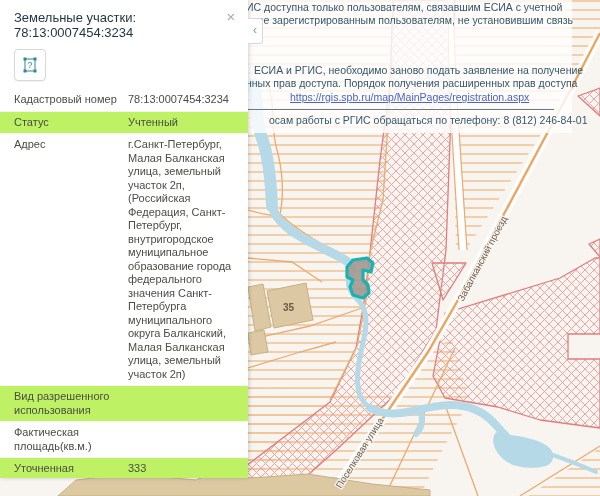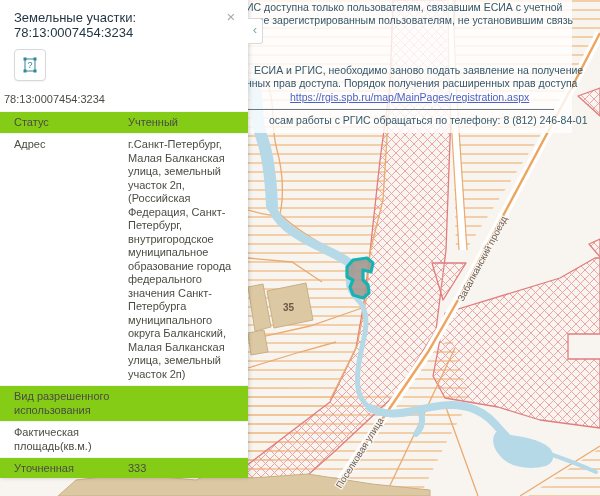--- a/index.html
+++ b/index.html
@@ -26,21 +26,21 @@
   .panel{position:absolute;left:0;top:0;width:248px;height:478px;background:#fff;
          box-shadow:1px 0 4px rgba(0,0,0,0.18);z-index:5;overflow:hidden;}
   .panel-title{padding:10px 30px 0 14px;font-size:13px;font-weight:normal;color:#1f3340;}
   .panel-close{position:absolute;right:9px;top:9px;width:16px;height:16px;color:#a9a9a9;
                font-size:15px;line-height:15px;text-align:center;cursor:pointer;}
   .tool-btn{margin:9px 0 8px 14px;width:30px;height:30px;border:1px solid #d8d8d8;
             border-radius:4px;background:#fff;display:flex;align-items:center;
             justify-content:center;cursor:pointer;box-shadow:0 1px 1px rgba(0,0,0,0.05);}
   .rows{margin-top:2px;}
   .prow{display:flex;padding:4px 0;border-bottom:1px solid #f3f3f1;}
-  .prow.alt{background:#84cc16;justify-content:space-between;}
+  .prow.alt{background:#bef264;justify-content:space-between;}
   .plabel{width:110px;padding-left:14px;flex:none;font-size:11px;line-height:13.5px;
           color:#4c4c44;}
   .pvalue{flex:1;padding:0 8px 0 4px;font-size:11px;line-height:13.5px;color:#4c4c44;}
   
   .street-label{font-size:9.5px;fill:#6a594a;paint-order:stroke;stroke:#f8f5f1;
                 stroke-width:2.4px;font-family:"Liberation Sans",sans-serif;}
   .bldg-label{font-size:10px;font-weight:bold;fill:#6b5a43;
               font-family:"Liberation Sans",sans-serif;}
 </style>
 </head>
@@ -143,20 +143,21 @@
         <rect x="4" y="3" width="10" height="12" fill="none" stroke="#2e8696" stroke-width="1"></rect>
         <rect x="2.5" y="1.5" width="3" height="3" fill="#2e8696"></rect>
         <rect x="12.5" y="1.5" width="3" height="3" fill="#2e8696"></rect>
         <rect x="2.5" y="13.5" width="3" height="3" fill="#2e8696"></rect>
         <rect x="12.5" y="13.5" width="3" height="3" fill="#2e8696"></rect>
         <text x="9" y="12" text-anchor="middle" font-size="9" fill="#2e8696" font-family="Liberation Sans, sans-serif">?</text>
       </svg>
     </div>
     <div class="rows">
         <div class="prow">
+          <div class="plabel">Кадастровый номер</div>
           <div class="pvalue">78:13:0007454:3234</div>
         </div>
         <div class="prow alt">
           <div class="plabel">Статус</div>
           <div class="pvalue">Учтенный</div>
         </div>
         <div class="prow">
           <div class="plabel">Адрес</div>
           <div class="pvalue">г.Санкт-Петербург, Малая Балканская улица, земельный участок 2п, (Российская Федерация, Санкт-Петербург, внутригородское муниципальное образование города федерального значения Санкт-Петербурга муниципального округа Балканский, Малая Балканская улица, земельный участок 2п)</div>
         </div>

